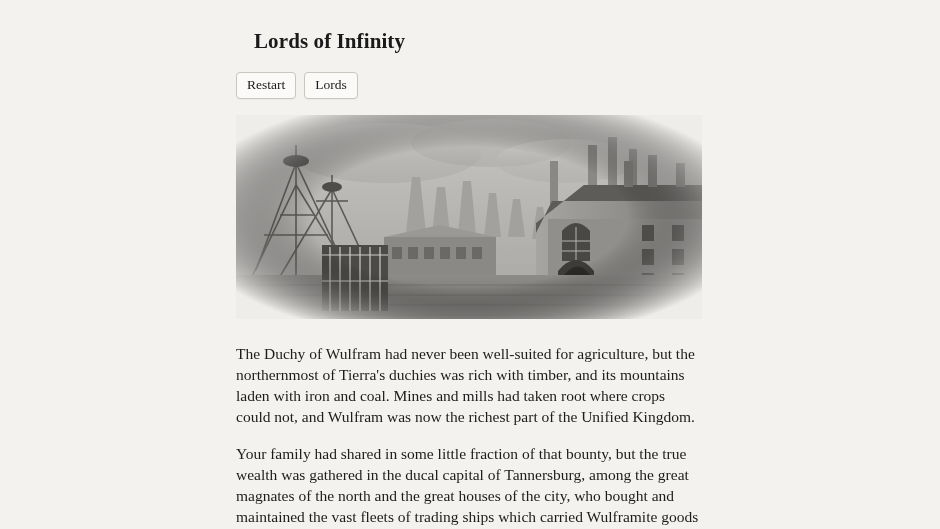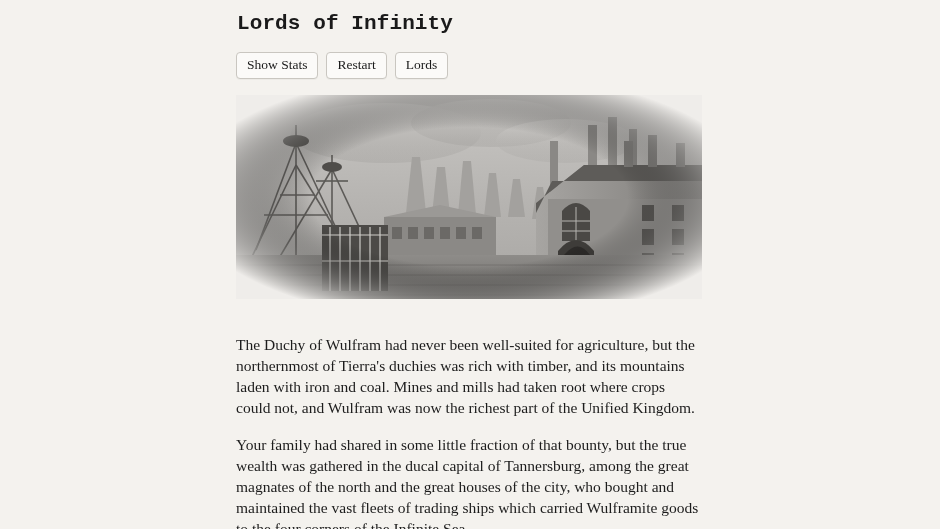--- a/index.html
+++ b/index.html
@@ -20,24 +20,24 @@
     position: relative;
     background: #f4f2ee;
   }
   .content {
     position: absolute;
     left: 236px;
     top: 0;
     width: 466px;
   }
   .title {
-    font-family: Liberation Mono, monospace;
+    font-family: Liberation Serif, serif;
     font-size: 21px;
     font-weight: bold;
-    margin: 1px;
+    margin: 18px;
     padding-top: 10px;
     line-height: 26px;
     letter-spacing: 0.1px;
   }
   .byline {
     font-size: 15px;
     margin: 9px 0 0 0;
     line-height: 18px;
   }
   .button-row {
@@ -69,32 +69,31 @@
     display: block;
   }
   .para {
     font-size: 15.5px;
     line-height: 21px;
     margin: 0;
     padding-top: 16px;
     text-align: left;
     color: #1c1c1c;
   }
-  .para.first { padding-top: 35px; }
+  .para.first { padding-top: 24px; }
 </style>
 </head>
 <body>
 
 <div class="page">
   <div class="content">
 
     <h1 class="title">Lords of Infinity</h1>
 
     <div class="button-row">
-      <button class="chip">Show Stats</button>
       <button class="chip">Restart</button>
       <button class="chip">Lords</button>
     </div>
 
     <div class="illustration" title="Grayscale pencil illustration of a harbour city with a sailing ship's rigging, factory smokestacks and a large brick warehouse building">
       <svg width="466" height="204" viewBox="0 0 466 204" xmlns="http://www.w3.org/2000/svg">
         <defs>
           <linearGradient id="sky" x1="0" y1="0" x2="0" y2="1">
             <stop offset="0%" stop-color="#c9c7c4"></stop>
             <stop offset="55%" stop-color="#b5b3b0"></stop>

